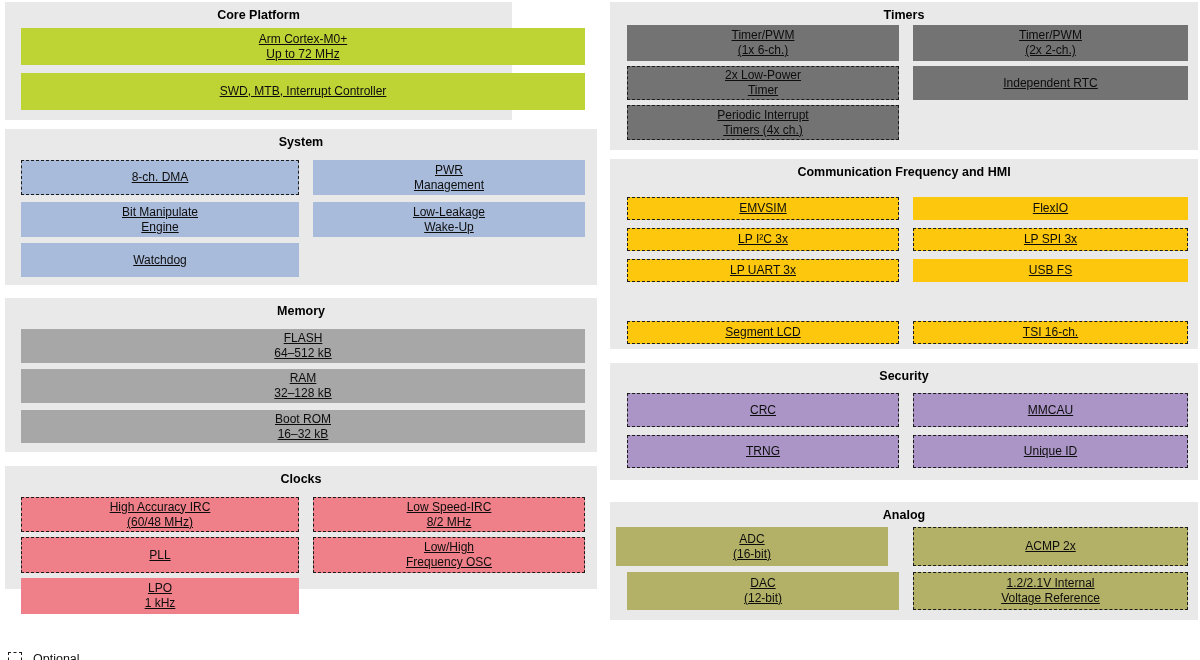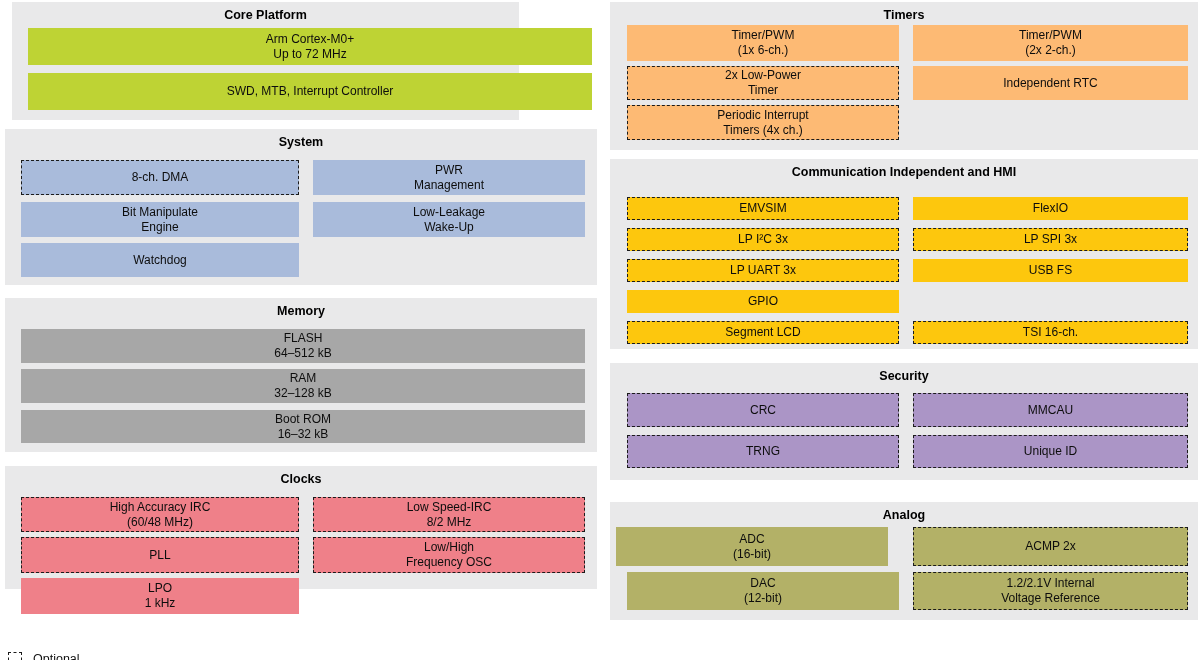--- a/index.html
+++ b/index.html
@@ -9,43 +9,43 @@
   }
   .panel{position:absolute;background:#e9e9ea;}
   .panel-title{
     position:absolute;top:6px;left:0;right:0;text-align:center;
     font-weight:bold;font-size:12.5px;color:#000;
   }
   .blk{
     position:absolute;box-sizing:border-box;
     display:flex;align-items:center;justify-content:center;
     text-align:center;white-space:pre-line;
-    font-size:12px;line-height:15px;color:#0d0d0d;
+    font-size:12px;line-height:15px;color:#0d0d0d;text-decoration:underline;
   }
   .dashed{border:1.5px dashed #1b1b1b;}
   .c-core{background:#bed334;}
   .c-sys{background:#a9bbdb;}
   .c-mem{background:#a7a7a7;}
   .c-clk{background:#ef8089;}
-  .c-tmr{background:#fdba74;}
+  .c-tmr{background:#737373;}
   .c-com{background:#fdc70d;}
   .c-sec{background:#ab95c6;}
   .c-ana{background:#b3b167;}
   .legend{
     position:absolute;left:8px;top:640px;display:flex;align-items:center;gap:11px;
     font-size:12.5px;color:#111;margin-top:12px;
   }
   .legend-swatch{
     width:14px;height:14px;box-sizing:border-box;background:#ffffff;display:inline-block;
   }
 </style>
 </head>
 <body>
 
-<section class="panel" style="left:12px;top:2px;width:507px;height:118px">
+<section class="panel" style="left:5px;top:2px;width:507px;height:118px">
   <div class="panel-title">Core Platform</div>
   <div class="blk c-core" style="left:16px;top:26px;width:564px;height:37px">Arm Cortex-M0+
 Up to 72 MHz</div>
   <div class="blk c-core" style="left:16px;top:71px;width:564px;height:37px">SWD, MTB, Interrupt Controller</div>
 </section>
 
 <section class="panel" style="left:5px;top:129px;width:592px;height:156px">
   <div class="panel-title">System</div>
   <div class="blk c-sys dashed" style="left:16px;top:31px;width:278px;height:35px">8-ch. DMA</div>
   <div class="blk c-sys" style="left:16px;top:73px;width:278px;height:35px">Bit Manipulate
@@ -87,28 +87,27 @@
   <div class="blk c-tmr" style="left:303px;top:23px;width:275px;height:36px">Timer/PWM
 (2x 2-ch.)</div>
   <div class="blk c-tmr dashed" style="left:17px;top:64px;width:272px;height:34px">2x Low-Power
 Timer</div>
   <div class="blk c-tmr" style="left:303px;top:64px;width:275px;height:34px">Independent RTC</div>
   <div class="blk c-tmr dashed" style="left:17px;top:103px;width:272px;height:35px">Periodic Interrupt
 Timers (4x ch.)</div>
 </section>
 
 <section class="panel" style="left:610px;top:159px;width:588px;height:190px">
-  <div class="panel-title">Communication Independent and HMI</div>
+  <div class="panel-title">Communication Frequency and HMI</div>
   <div class="blk c-com dashed" style="left:17px;top:38px;width:272px;height:23px">EMVSIM</div>
   <div class="blk c-com" style="left:303px;top:38px;width:275px;height:23px">FlexIO</div>
   <div class="blk c-com dashed" style="left:17px;top:69px;width:272px;height:23px">LP I²C 3x</div>
   <div class="blk c-com dashed" style="left:303px;top:69px;width:275px;height:23px">LP SPI 3x</div>
   <div class="blk c-com dashed" style="left:17px;top:100px;width:272px;height:23px">LP UART 3x</div>
   <div class="blk c-com" style="left:303px;top:100px;width:275px;height:23px">USB FS</div>
-  <div class="blk c-com" style="left:17px;top:131px;width:272px;height:23px">GPIO</div>
   <div class="blk c-com dashed" style="left:17px;top:162px;width:272px;height:23px">Segment LCD</div>
   <div class="blk c-com dashed" style="left:303px;top:162px;width:275px;height:23px">TSI 16-ch.</div>
 </section>
 
 <section class="panel" style="left:610px;top:363px;width:588px;height:117px">
   <div class="panel-title">Security</div>
   <div class="blk c-sec dashed" style="left:17px;top:30px;width:272px;height:34px">CRC</div>
   <div class="blk c-sec dashed" style="left:17px;top:72px;width:272px;height:33px">TRNG</div>
   <div class="blk c-sec dashed" style="left:303px;top:30px;width:275px;height:34px">MMCAU</div>
   <div class="blk c-sec dashed" style="left:303px;top:72px;width:275px;height:33px">Unique ID</div>

